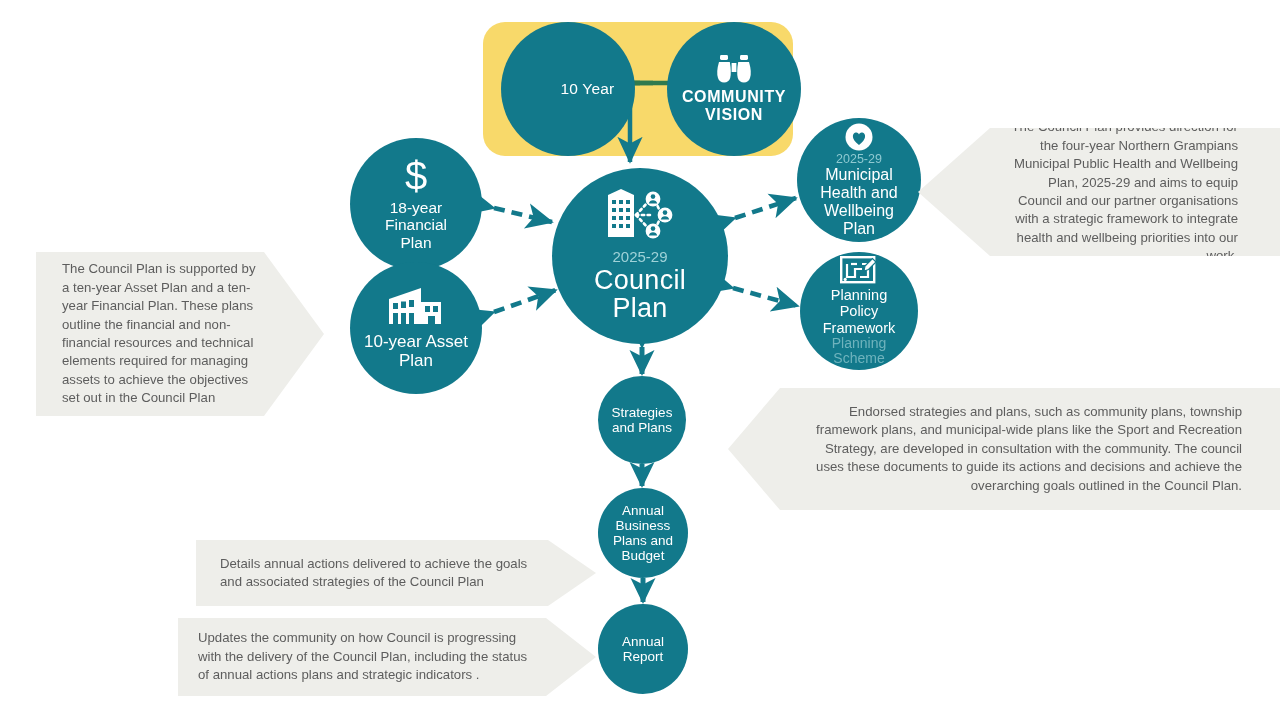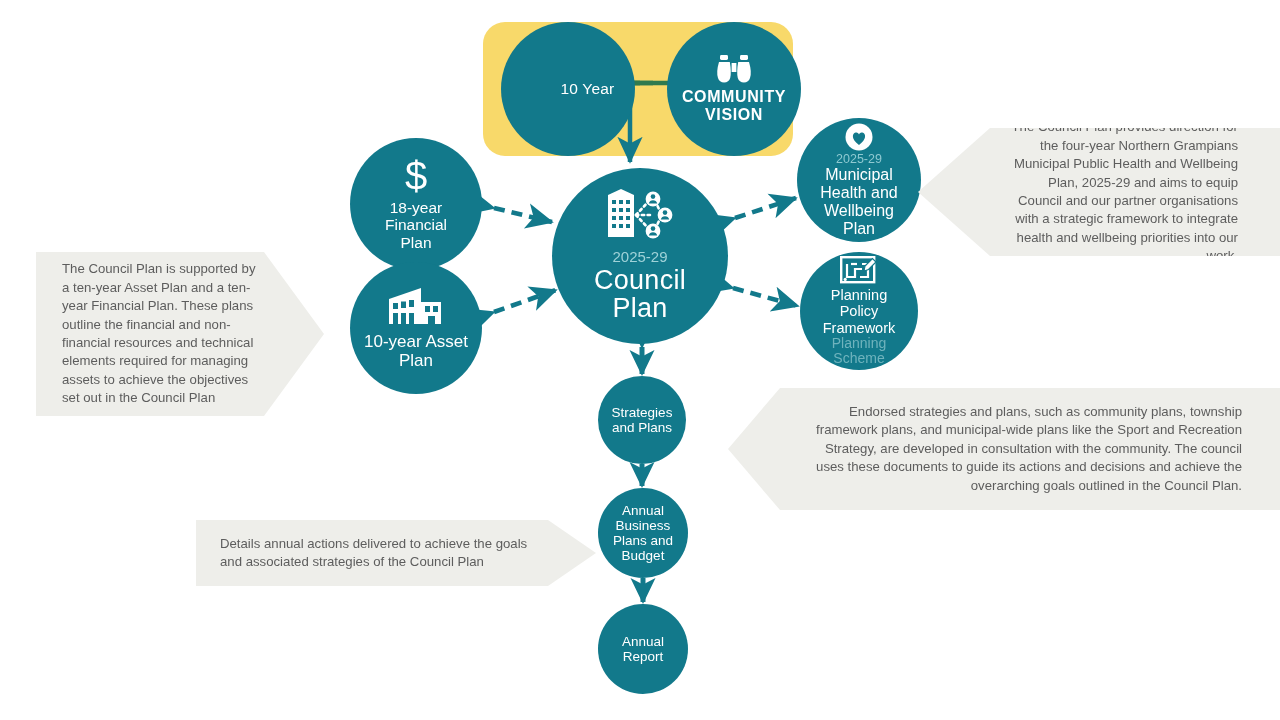--- a/index.html
+++ b/index.html
@@ -89,21 +89,21 @@
     padding: 8px 42px 8px 84px;
     text-align: right;
   }
   #co-midright {
     left: 728px; top: 388px; width: 552px; height: 122px;
     clip-path: polygon(52px 0, 552px 0, 552px 122px, 52px 122px, 0 61px);
     padding: 8px 38px 8px 66px;
     text-align: right;
   }
   #co-abp {
-    left: 196px; top: 520px; width: 400px; height: 66px;
+    left: 196px; top: 540px; width: 400px; height: 66px;
     clip-path: polygon(0 0, 352px 0, 400px 33px, 352px 66px, 0 66px);
     padding: 6px 56px 6px 24px;
     justify-content: center;
   }
   #co-rep {
     left: 178px; top: 618px; width: 418px; height: 78px;
     clip-path: polygon(0 0, 368px 0, 418px 39px, 368px 78px, 0 78px);
     padding: 6px 56px 6px 20px;
   }
 
@@ -325,14 +325,17 @@
   </div>
 
   <div class="abs callout" id="co-midright">
     <span class="txt">Endorsed strategies and plans, such as community plans, township framework plans, and municipal-wide plans like the Sport and Recreation Strategy, are developed in consultation with the community. The council uses these documents to guide its actions and decisions and achieve the overarching goals outlined in the Council Plan.</span>
   </div>
 
   <div class="abs callout" id="co-abp">
     <span class="txt">Details annual actions delivered to achieve the goals and associated strategies of the Council Plan</span>
   </div>
 
+  <div class="abs callout" id="co-rep">
+    <span class="txt">Updates the community on how Council is progressing with the delivery of the Council Plan, including the status of annual actions plans and strategic indicators .</span>
+  </div>
 
 </div>
 
 </body></html>

